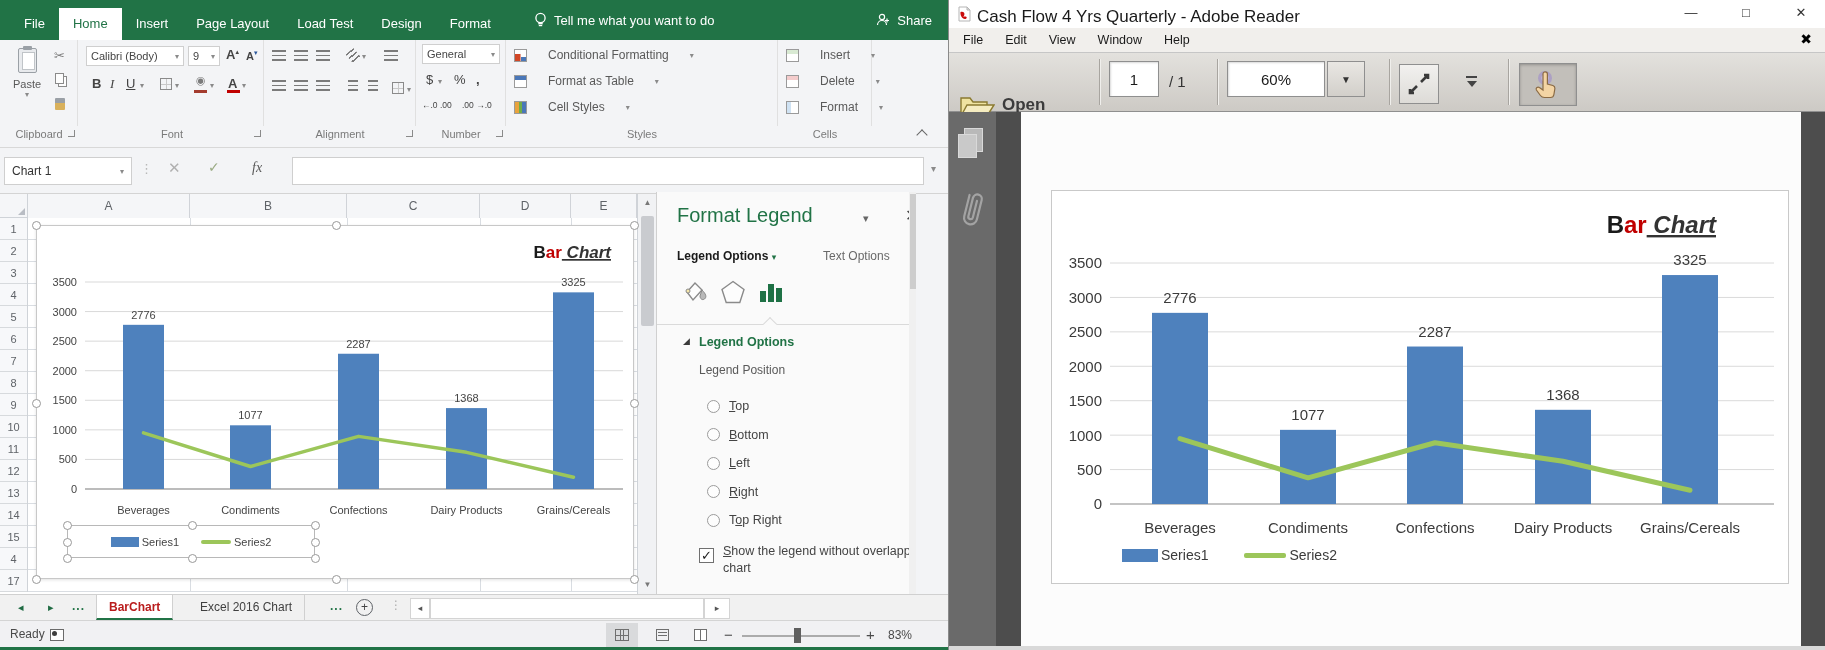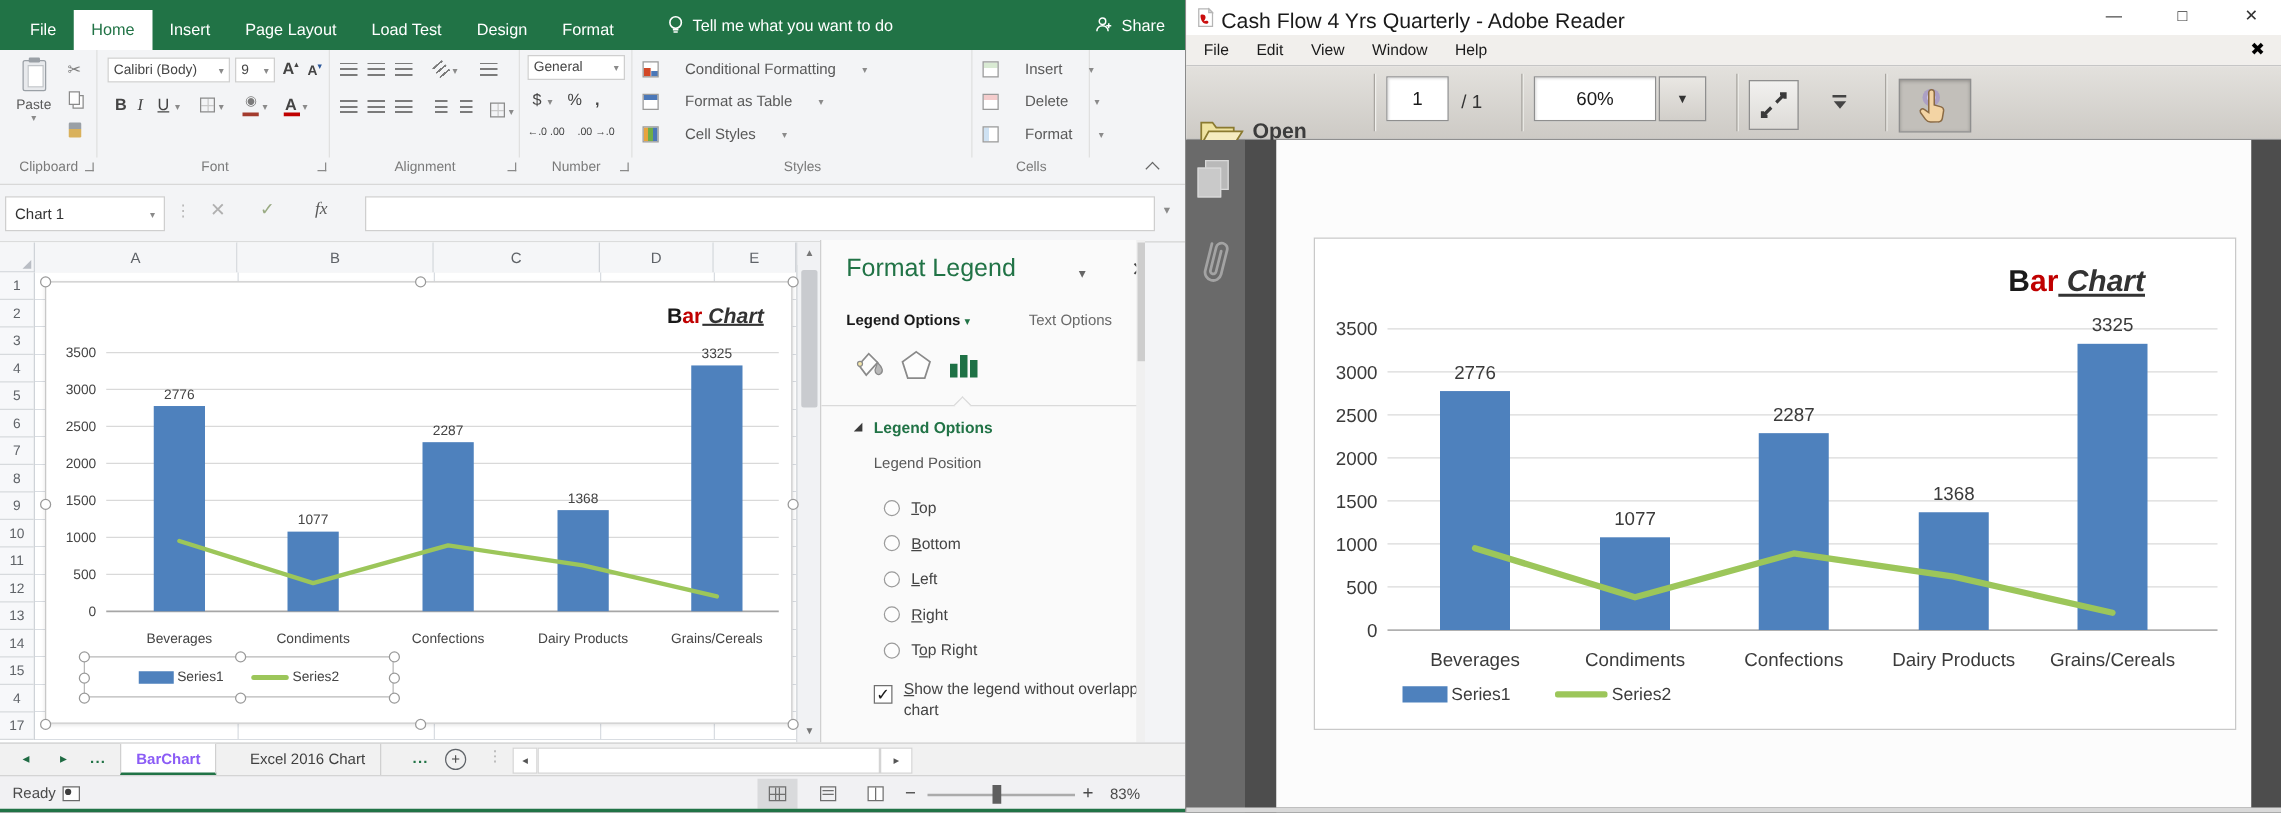--- a/index.html
+++ b/index.html
@@ -107,21 +107,21 @@
   #pane-check { position:absolute; left:42px; top:356px; width:15px; height:15px; border:1px solid #707070; background:#fff; color:#1a1a1a; font-size:13px; line-height:13px; text-align:center; }
   .chk-line { position:absolute; left:66px; font-size:12.5px; color:#444; white-space:nowrap; }
   #pane-scroll { position:absolute; right:0; top:0; width:7px; height:402px; background:#f0f0f0; }
   #pane-scroll-thumb { position:absolute; right:0; top:2px; width:6px; height:95px; background:#cdcdcd; }
 
   
   #tabrow { position:absolute; left:0; top:594px; width:948px; height:26px; background:#f1f1f1; border-top:1px solid #d0d0d0; font-size:12px; }
   .nav-ar { position:absolute; top:0; height:26px; line-height:25px; color:#1f6b43; font-size:11px; }
   .tab-dots { position:absolute; top:0; height:26px; line-height:22px; color:#217346; font-weight:bold; letter-spacing:1px; }
   .sheet-tab { position:absolute; top:0; height:25px; line-height:25px; padding:0 12px; color:#3f3f3f; border-right:1px solid #d0d0d0; }
-  .sheet-tab.active { background:#fff; color:#8b5cf6; font-weight:bold; border-left:1px solid #d0d0d0; border-bottom:2px solid #217346; }
+  .sheet-tab.active { background:#fff; color:#b91c1c; font-weight:bold; border-left:1px solid #d0d0d0; border-bottom:2px solid #217346; }
   #add-sheet { position:absolute; left:356px; top:4px; width:17px; height:17px; border:1px solid #5f6368; border-radius:50%; color:#444; font-size:12px; line-height:15px; text-align:center; }
   #tabrow .dots { position:absolute; left:390px; top:3px; color:#b0b0b0; font-size:12px; }
   .hs-btn { position:absolute; top:3px; height:21px; background:#fff; border:1px solid #d4d4d4; color:#555; font-size:9px; line-height:19px; text-align:center; }
   #hs-track { position:absolute; left:430px; top:3px; width:274px; height:21px; background:#fff; border:1px solid #d4d4d4; }
 
   
   #statusbar { position:absolute; left:0; top:620px; width:948px; height:30px; background:#f1f1f3; border-top:1px solid #d4d4d4; }
   #statusbar::after { content:""; position:absolute; left:0; bottom:0; width:100%; height:3px; background:#217346; }
   #status-ready { position:absolute; left:10px; top:6px; font-size:12px; color:#4a4a4a; }
   #macro-ic { position:absolute; left:50px; top:8px; width:14px; height:12px; border:1px solid #6a6a6a; background:#fdfdfd; }

